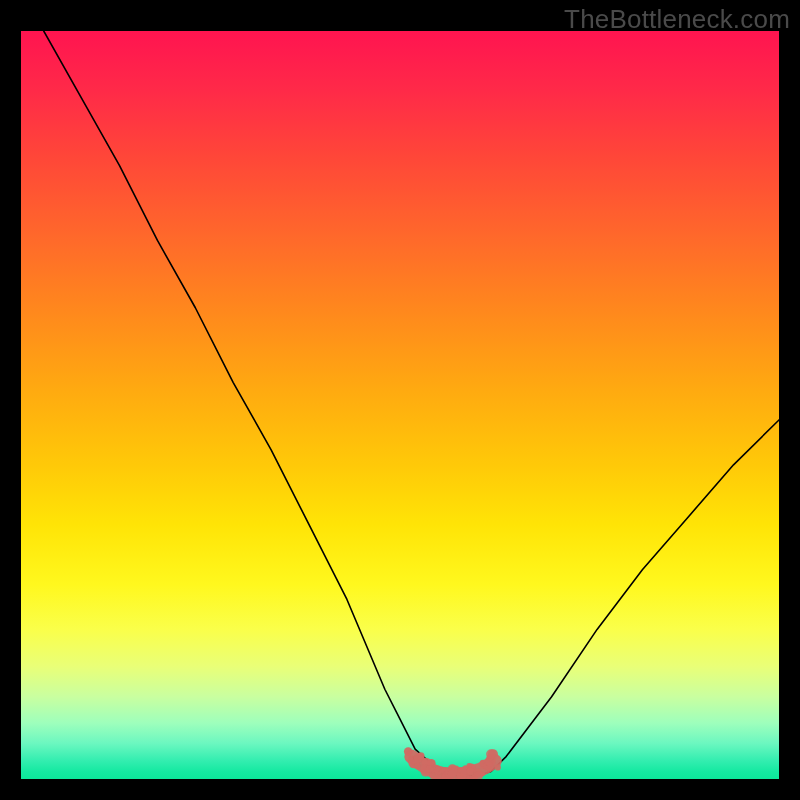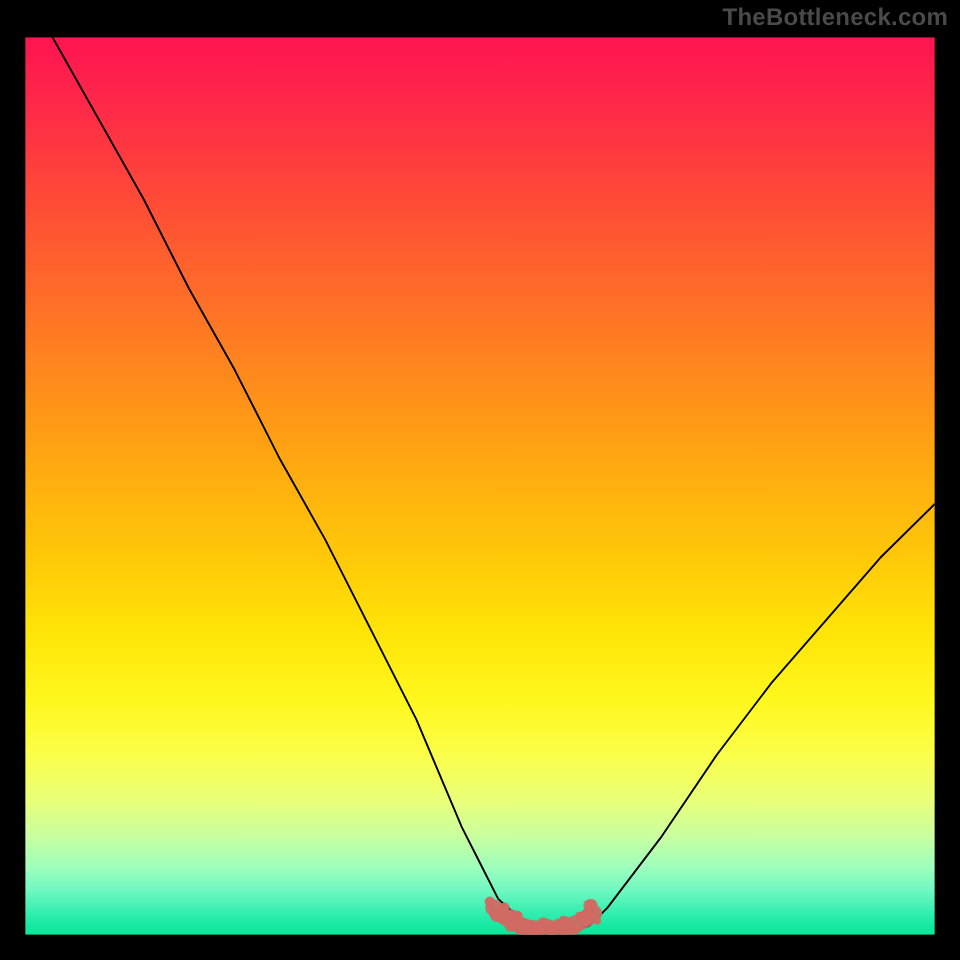--- a/index.html
+++ b/index.html
@@ -15,22 +15,22 @@
     position: relative;
     width: 800px;
     height: 800px;
     background: #000;
   }
   .watermark {
     position: absolute;
     top: 4px;
     right: 10px;
     color: #4a4a4a;
-    font-size: 20px;
-    font-weight: 700;
+    font-size: 26px;
+    font-weight: 400;
     letter-spacing: 0.2px;
     z-index: 5;
   }
   .plot-outer {
     position: absolute;
     left: 18px;
     top: 28px;
     width: 764px;
     height: 754px;
     background: #000;

